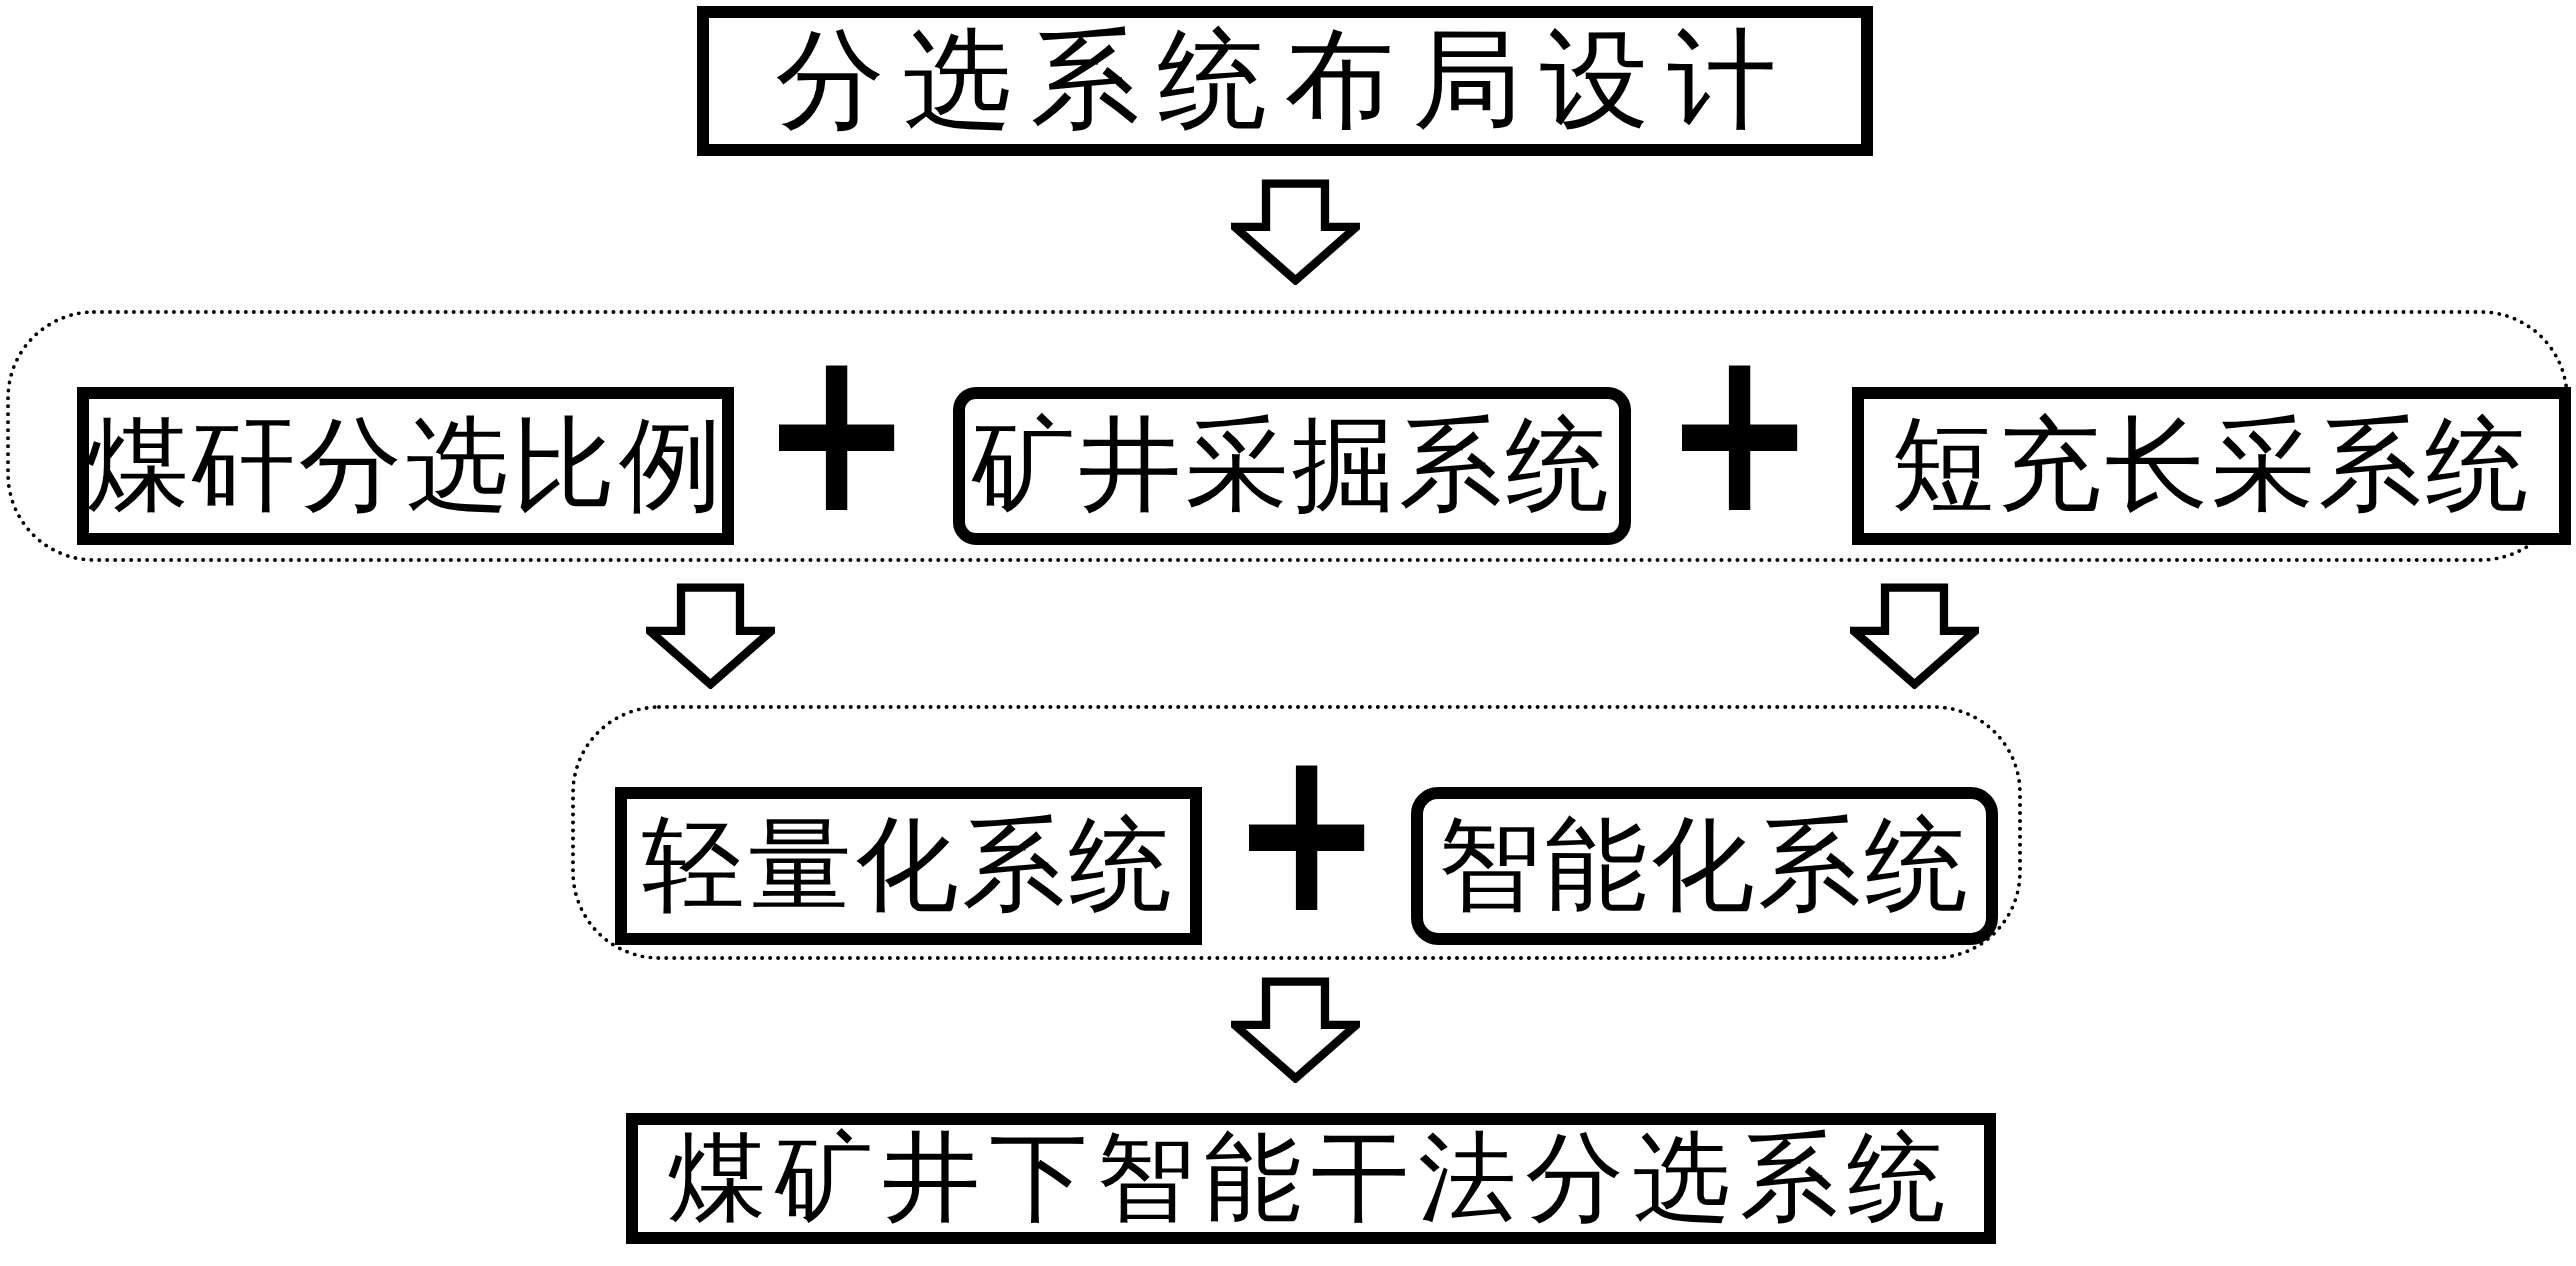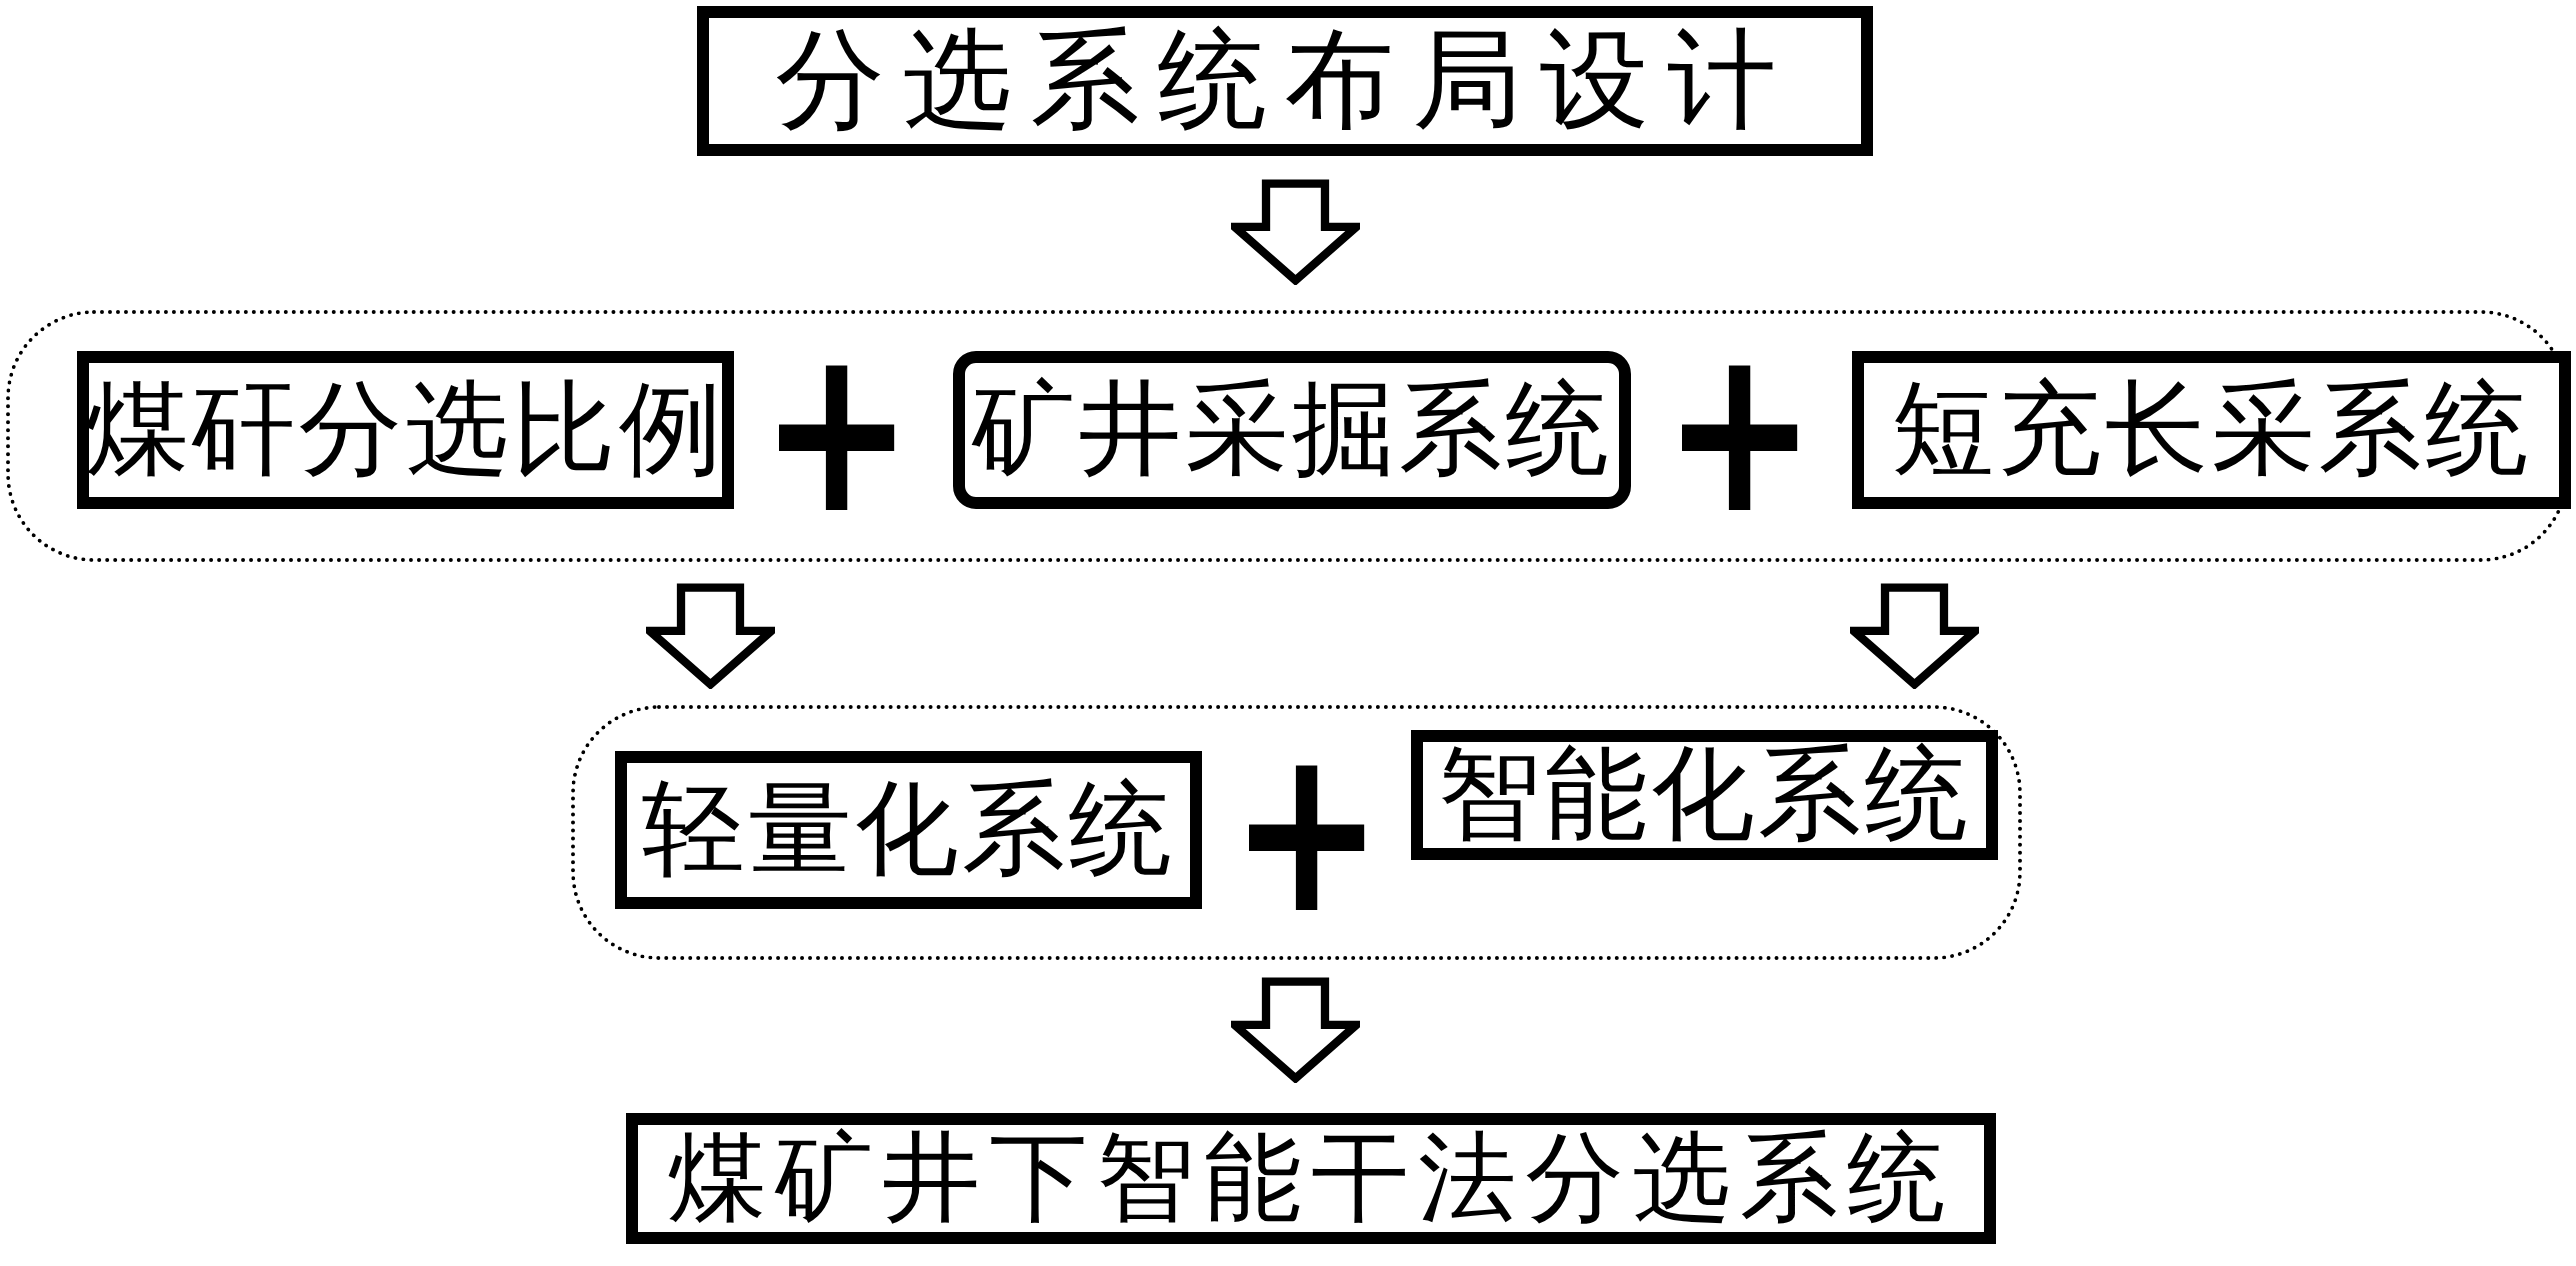--- a/index.html
+++ b/index.html
@@ -26,21 +26,21 @@
     align-items: center;
     justify-content: center;
     text-align: center;
     white-space: nowrap;
   }
   .dotted-group {
     border: 4.6px dotted #000000;
     background: transparent;
   }
   .title-text   { font-size: 109px; letter-spacing: 18.4px; }
-  .node-text    { font-size: 103px; letter-spacing: 3.7px; }
+  .node-text    { font-size: 103px; letter-spacing: 3.7px; margin-top: 36px; }
   .result-text  { font-size: 98px; letter-spacing: 9.2px; }
 
   .plus {
     display: flex;
     align-items: center;
     justify-content: center;
     font-family: "DejaVu Sans", sans-serif;
     font-weight: bold;
     font-size: 184px;
     transform: scaleY(1.25);
@@ -99,21 +99,21 @@
   <div class="abs dotted-group" style="left:571px; top:705px; width:1451px; height:255px; border-radius:88px;"></div>
 
   <div class="abs solid-box node-text" style="left:615px; top:751px; width:587px; height:158px;">
     <span>轻量化系统</span>
   </div>
 
   <div class="abs plus" style="left:1251px; top:761px; width:111px; height:138px;">
     <span>+</span>
   </div>
 
-  <div class="abs solid-box node-text" style="left:1411px; top:730px; width:587px; height:130px;">
+  <div class="abs solid-box node-text" style="left:1411px; top:751px; width:587px; height:158px;border-radius:27px;">
     <span>智能化系统</span>
   </div>
 
   <div class="abs" style="left:1231px; top:977px; width:129px; height:106px;">
     <svg class="arrow-svg" width="129" height="106" viewBox="0 0 140 115" aria-hidden="true">
       <polygon points="38,5 102,5 102,52 136,52 70,110 4,52 38,52" fill="#ffffff" stroke="#000000" stroke-width="9" stroke-linejoin="miter"></polygon>
     </svg>
   </div>
 
   <div class="abs solid-box result-text" style="left:626px; top:1113px; width:1370px; height:131px;">

